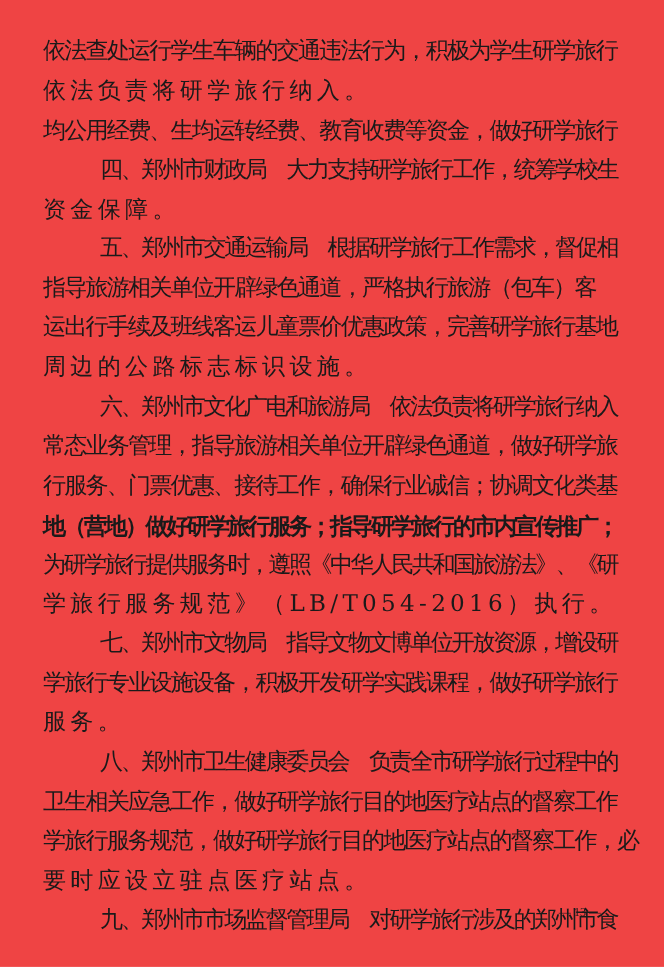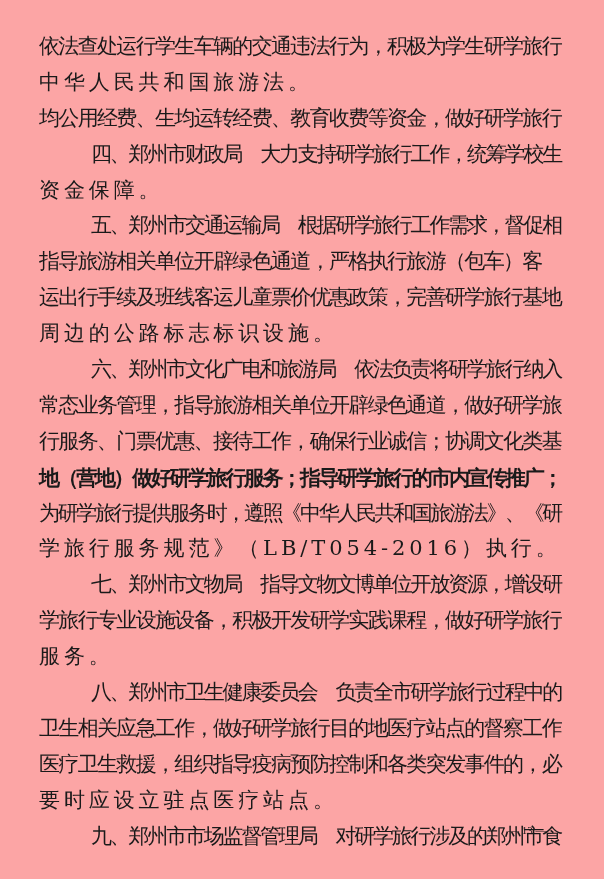--- a/index.html
+++ b/index.html
@@ -13,21 +13,21 @@
       position: relative;
       overflow: hidden;
       font-family: "DejaVu Serif", "Liberation Serif", serif;
       color: #1a1a1a;
     }
     .page {
       position: absolute;
       left: 0; top: 0;
       width: 604px;
       height: 879px;
-      background: #fca5a5;
+      background: #ef4444;
     }
     .body-text {
       position: absolute;
       left: 39px;
       top: 29px;
       width: 522px;
     }
     .line {
       height: 35.9px;
       line-height: 35.9px;
@@ -59,21 +59,21 @@
   </style>
 </head>
 <body>
 
 <div class="page">
   <div class="body-text" id="body-text">
     <div class="line left">
         <span class="seg" style="letter-spacing: -1.66667px;">依法查处运行学生车辆的交通违法行为，积极为学生研学旅行</span>
       </div>
     <div class="line left">
-        <span class="seg" style="letter-spacing: 3.9px;">中华人民共和国旅游法。</span>
+        <span class="seg" style="letter-spacing: 3.9px;">依法负责将研学旅行纳入。</span>
       </div>
     <div class="line left">
         <span class="seg" style="letter-spacing: -1.66667px;">均公用经费、生均运转经费、教育收费等资金，做好研学旅行</span>
       </div>
     <div class="line indent left">
         <span class="seg" style="letter-spacing: -2.2px;">四、郑州市财政局　大力支持研学旅行工作，统筹学校生</span>
       </div>
     <div class="line left">
         <span class="seg" style="letter-spacing: 3.9px;">资金保障。</span>
       </div>
@@ -116,21 +116,21 @@
     <div class="line left">
         <span class="seg" style="letter-spacing: 3.9px;">服务。</span>
       </div>
     <div class="line indent left">
         <span class="seg" style="letter-spacing: -2.2px;">八、郑州市卫生健康委员会　负责全市研学旅行过程中的</span>
       </div>
     <div class="line left">
         <span class="seg" style="letter-spacing: -1.66667px;">卫生相关应急工作，做好研学旅行目的地医疗站点的督察工作</span>
       </div>
     <div class="line left">
-        <span class="seg" style="letter-spacing: -1.66667px;">医疗卫生救援，组织指导疫病预防控制和各类突发事件的，必</span>
+        <span class="seg" style="letter-spacing: -1.66667px;">学旅行服务规范，做好研学旅行目的地医疗站点的督察工作，必</span>
       </div>
     <div class="line left">
         <span class="seg" style="letter-spacing: 3.9px;">要时应设立驻点医疗站点。</span>
       </div>
     <div class="line indent left">
         <span class="seg" style="letter-spacing: -2.2px;">九、郑州市市场监督管理局　对研学旅行涉及的郑州市食</span>
       </div>
   </div>
 
   <div class="page-number">— 13 —</div>

